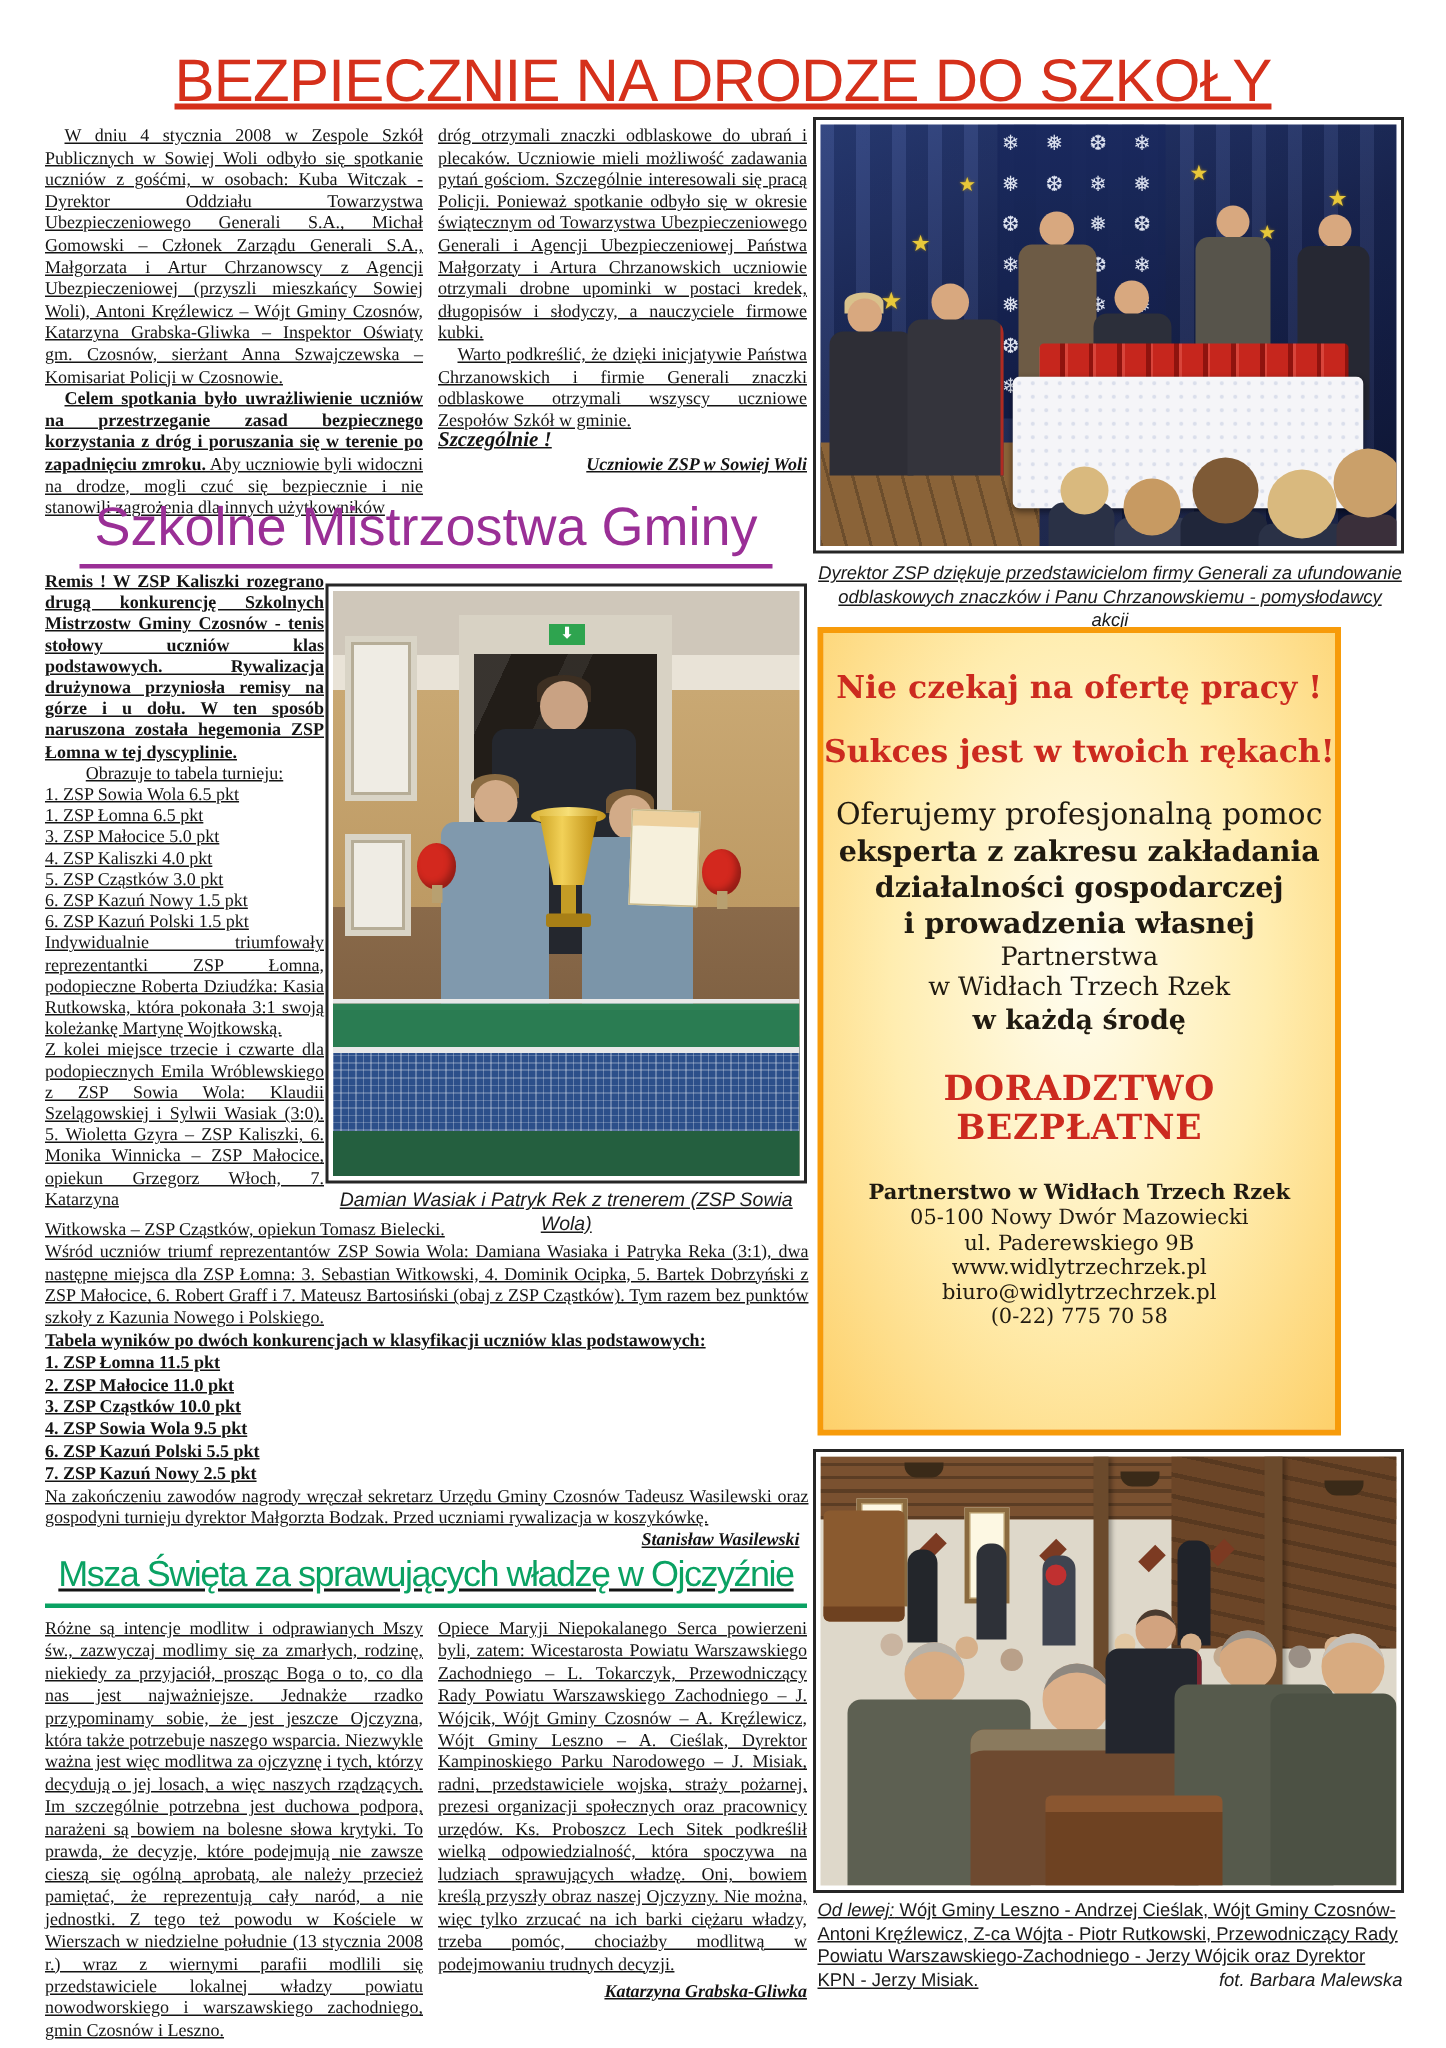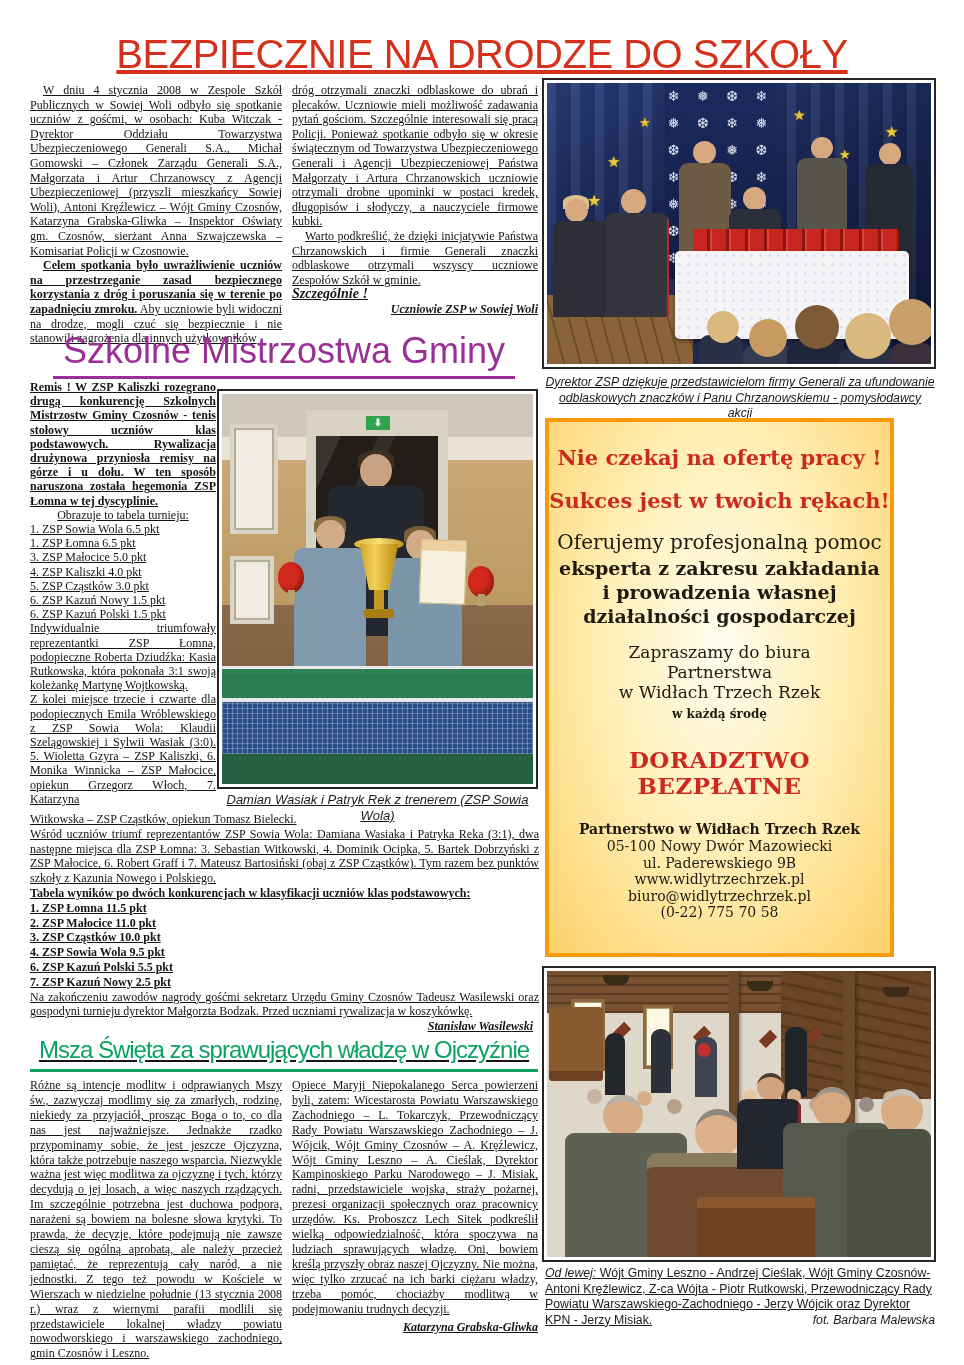--- a/index.html
+++ b/index.html
@@ -107,21 +107,21 @@
   .ad { position:absolute; left:545px; top:418px; width:349px; height:539px;
         border:4px solid #f79b0a; text-align:center; padding-top:8px;
         font-family:"DejaVu Serif", serif; color:#201a10;
         background: radial-gradient(ellipse at 50% 42%, #fffdf0 0%, #ffedb0 52%, #fdd06a 100%); }
   .ad .red { color:#cc2a1f; font-weight:bold; }
   .adl1 { font-size:21px; line-height:24px; margin-top:16px; }
   .adl2 { font-size:21px; line-height:26px; margin-top:18px; }
   .adl3 { font-size:20px; line-height:24px; margin-top:16px; }
   .adl456 { font-size:19px; line-height:24px; font-weight:bold; }
   .adl789 { font-size:17px; line-height:20px; }
-  .adl10 { font-size:12px; line-height:21px; font-weight:bold; }
+  .adl10 { font-size:18px; line-height:21px; font-weight:bold; }
   .adl12 { font-size:23px; line-height:26px; margin-top:22px; letter-spacing:.5px; }
   .adaddr1 { font-size:14px; line-height:17px; font-weight:bold; margin-top:22px; }
   .adaddr { font-size:14px; line-height:16.5px; }
   .mt18 { margin-top:14px; } .mt2 { margin-top:2px; }
 </style>
 </head>
 <body>
 
 <div class="page">
 
@@ -249,32 +249,31 @@
     <p>Wśród uczniów triumf reprezentantów ZSP Sowia Wola: Damiana Wasiaka i Patryka Reka (3:1), dwa następne miejsca dla ZSP Łomna: 3. Sebastian Witkowski, 4. Dominik Ocipka, 5. Bartek Dobrzyński z ZSP Małocice, 6. Robert Graff i 7. Mateusz Bartosiński (obaj z ZSP Cząstków). Tym razem bez punktów szkoły z Kazunia Nowego i Polskiego.</p>
     <p style="font-weight:bold;text-align:left;">Tabela wyników po dwóch konkurencjach w klasyfikacji uczniów klas podstawowych:</p>
     <div class="list" style="font-weight:bold;">
       <div>1. ZSP Łomna 11.5 pkt</div>
       <div>2. ZSP Małocice 11.0 pkt</div>
       <div>3. ZSP Cząstków 10.0 pkt</div>
       <div>4. ZSP Sowia Wola 9.5 pkt</div>
       <div>6. ZSP Kazuń Polski 5.5 pkt</div>
       <div>7. ZSP Kazuń Nowy 2.5 pkt</div>
     </div>
-    <p>Na zakończeniu zawodów nagrody gośćmi sekretarz Urzędu Gminy Czosnów Tadeusz Wasilewski oraz gospodyni turnieju dyrektor Małgorzta Bodzak. Przed uczniami rywalizacja w koszykówkę.</p>
+    <p>Na zakończeniu zawodów nagrody wręczał sekretarz Urzędu Gminy Czosnów Tadeusz Wasilewski oraz gospodyni turnieju dyrektor Małgorzta Bodzak. Przed uczniami rywalizacja w koszykówkę.</p>
     <span class="sig" style="padding-right:6px;">Stanisław Wasilewski</span>
   </div>
 
   <div class="ad">
     <div class="adl1 red">Nie czekaj na ofertę pracy !</div>
     <div class="adl2 red">Sukces jest w twoich rękach!</div>
     <div class="adl3">Oferujemy profesjonalną pomoc</div>
     <div class="adl456 mt2">eksperta z zakresu zakładania</div>
+    <div class="adl456">działalności gospodarczej</div>
     <div class="adl456">i prowadzenia własnej</div>
-    <div class="adl456">działalności gospodarczej</div>
-    <div class="adl789 mt18">Zapraszamy do biura</div>
     <div class="adl789">Partnerstwa</div>
     <div class="adl789">w Widłach Trzech Rzek</div>
     <div class="adl10 mt2">w każdą środę</div>
     <div class="adl12 red">DORADZTWO BEZPŁATNE</div>
     <div class="adaddr1">Partnerstwo w Widłach Trzech Rzek</div>
     <div class="adaddr">05-100 Nowy Dwór Mazowiecki</div>
     <div class="adaddr">ul. Paderewskiego 9B</div>
     <div class="adaddr">www.widlytrzechrzek.pl</div>
     <div class="adaddr">biuro@widlytrzechrzek.pl</div>
     <div class="adaddr">(0-22) 775 70 58</div>

